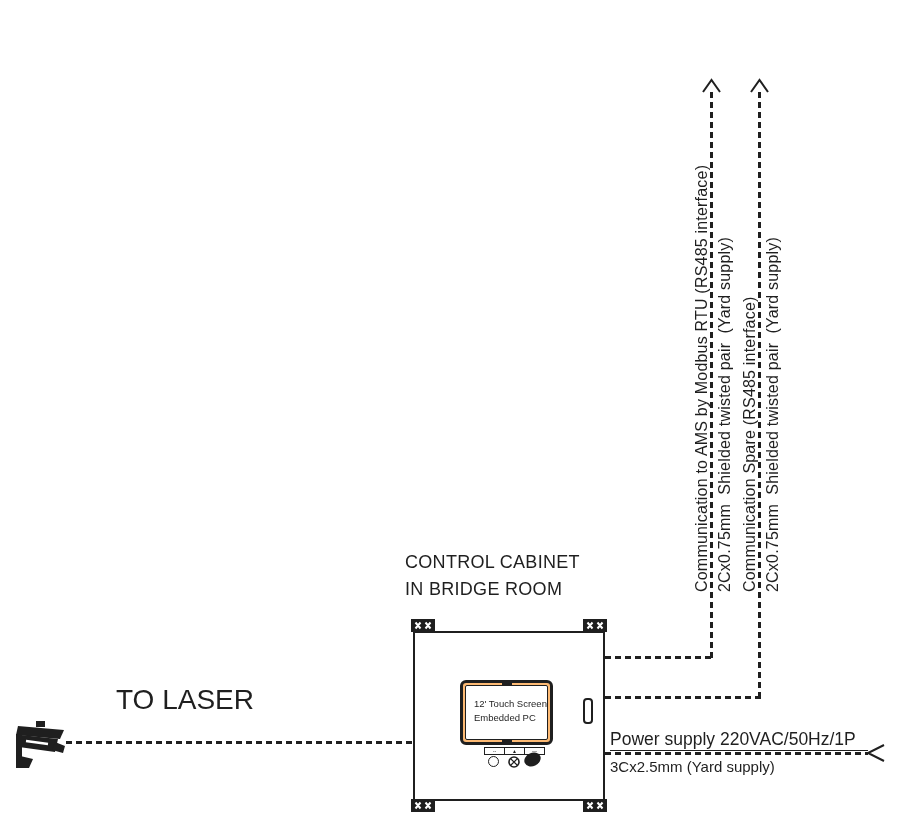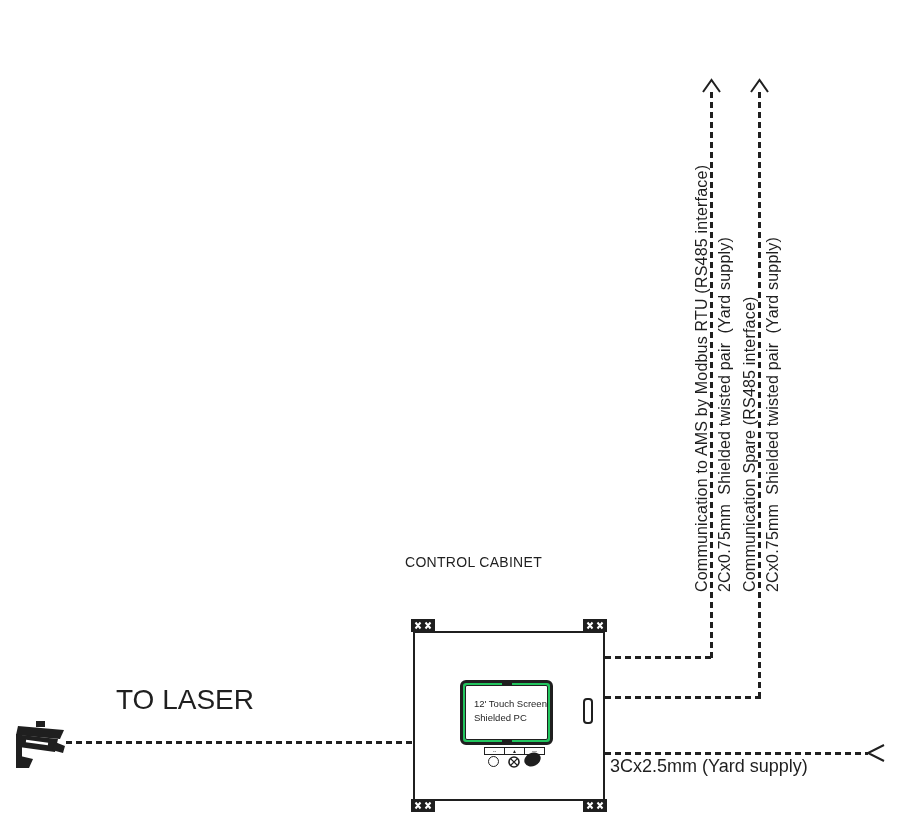--- a/index.html
+++ b/index.html
@@ -16,46 +16,47 @@
   .vlabel {
     transform: rotate(-90deg);
     transform-origin: 0 0;
     font-size:16px;
     line-height:17px;
     height:17px;
     white-space:pre;
     letter-spacing:0.2px;
   }
 
-  .title { font-size:14px; line-height:27px; letter-spacing:0.3px; }
+  .title { font-size:18px; line-height:27px; letter-spacing:0.3px; }
   .bigcap { font-size:28px; line-height:26px; white-space:pre; }
 
   
   .cabinet { border:2.5px solid #1f1f1f; background:#ffffff; }
-  .bezel { border:3px solid #1f1f1f; border-radius:6px; background:#22c55e; }
+  .bezel { border:3px solid #1f1f1f; border-radius:6px; background:#fdba74; }
   .bezel-inner { position:absolute; inset:2px; border:1.5px solid #1f1f1f; border-radius:2px; background:#ffffff; }
   .screen-text { position:absolute; left:8px; top:11px; font-size:9.5px; line-height:14px; }
   .clip { position:absolute; width:10px; height:5px; background:#1f1f1f; left:50%; margin-left:-5px; }
   .handle { border:2px solid #1f1f1f; border-radius:4px; background:#ffffff; }
 
   .btnrow { display:flex; }
   .pbtn { width:21px; height:8px; border:1px solid #1f1f1f; font-size:5px; line-height:6px; text-align:center; color:#1f1f1f; overflow:hidden; background:#ffffff; }
   .lamp { width:11px; height:11px; border:1.6px solid #1f1f1f; border-radius:50%; background:#ffffff; }
   .knob { width:17px; height:13px; background:#1f1f1f; border-radius:50%; transform:rotate(-25deg); }
 
   .power-label { font-size:17.5px; line-height:19px; border-bottom:1.8px solid #1f1f1f; padding:0 12px 1px 0; display:inline-block; white-space:pre; }
-  .power-cable { font-size:18px; line-height:19px; white-space:pre; }
+  .power-cable { font-size:15px; line-height:19px; white-space:pre; }
 </style>
 </head>
 <body>
 
 <div class="canvas">
 
   <div class="abs title" style="left:405px; top:549px;">
     <div>CONTROL CABINET</div>
+    <div>IN BRIDGE ROOM</div>
   </div>
 
   <div class="abs cabinet" style="left:413px; top:631px; width:192px; height:170px;"></div>
 
   <svg class="abs" style="left:411px; top:619px;" width="24" height="13" viewBox="0 0 24 13">
     <rect x="0" y="0" width="24" height="13" fill="#1f1f1f"></rect>
     <path d="M4.5 3.5 L9.5 9.5 M9.5 3.5 L4.5 9.5 M14.5 3.5 L19.5 9.5 M19.5 3.5 L14.5 9.5" stroke="#ffffff" stroke-width="2"></path>
   </svg>
   <svg class="abs" style="left:583px; top:619px;" width="24" height="13" viewBox="0 0 24 13">
     <rect x="0" y="0" width="24" height="13" fill="#1f1f1f"></rect>
@@ -67,21 +68,21 @@
   </svg>
   <svg class="abs" style="left:583px; top:799px;" width="24" height="13" viewBox="0 0 24 13">
     <rect x="0" y="0" width="24" height="13" fill="#1f1f1f"></rect>
     <path d="M4.5 3.5 L9.5 9.5 M9.5 3.5 L4.5 9.5 M14.5 3.5 L19.5 9.5 M19.5 3.5 L14.5 9.5" stroke="#ffffff" stroke-width="2"></path>
   </svg>
 
   <div class="abs bezel" style="left:460px; top:680px; width:93px; height:65px;">
     <div class="bezel-inner">
       <div class="screen-text">
         <div>12' Touch Screen</div>
-        <div>Shielded PC</div>
+        <div>Embedded PC</div>
       </div>
     </div>
     <div class="clip" style="top:-3px;"></div>
     <div class="clip" style="bottom:-3px;"></div>
   </div>
 
   <div class="abs btnrow" style="left:484px; top:747px;">
     <div class="pbtn">--</div>
     <div class="pbtn" style="margin-left:-1px;">▲</div>
     <div class="pbtn" style="margin-left:-1px;">—</div>
@@ -119,19 +120,22 @@
   <div class="abs vlabel" style="left:716px; top:592px;">2Cx0.75mm  Shielded twisted pair  (Yard supply)</div>
 
   <div class="abs hdash" style="left:605px; top:696px; width:156px;"></div>
   <div class="abs vdash" style="left:758px; top:92px; height:607px;"></div>
   <svg class="abs" style="left:749px; top:78px;" width="21" height="16" viewBox="0 0 21 16">
     <polyline points="2,14 10.5,2 19,14" fill="none" stroke="#1f1f1f" stroke-width="2"></polyline>
   </svg>
   <div class="abs vlabel" style="left:741px; top:592px;">Communication Spare (RS485 interface)</div>
   <div class="abs vlabel" style="left:764px; top:592px;">2Cx0.75mm  Shielded twisted pair  (Yard supply)</div>
 
+  <div class="abs" style="left:610px; top:730px;">
+    <span class="power-label">Power supply 220VAC/50Hz/1P</span>
+  </div>
   <div class="abs hdash" style="left:605px; top:752px; width:263px;"></div>
   <svg class="abs" style="left:864px; top:743px;" width="24" height="20" viewBox="0 0 24 20">
     <polyline points="20,2 4,10 20,18" fill="none" stroke="#1f1f1f" stroke-width="2"></polyline>
   </svg>
   <div class="abs power-cable" style="left:610px; top:757px;">3Cx2.5mm (Yard supply)</div>
 
 </div>
 
 </body></html>

